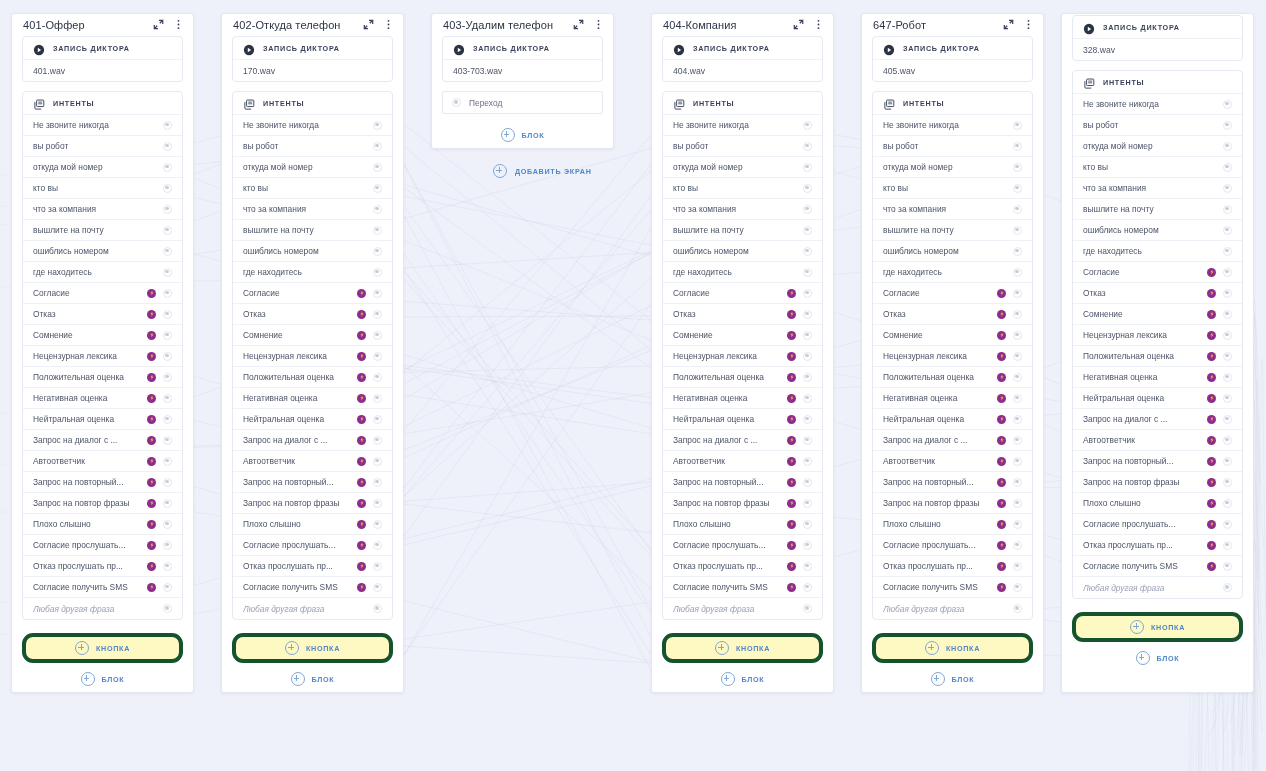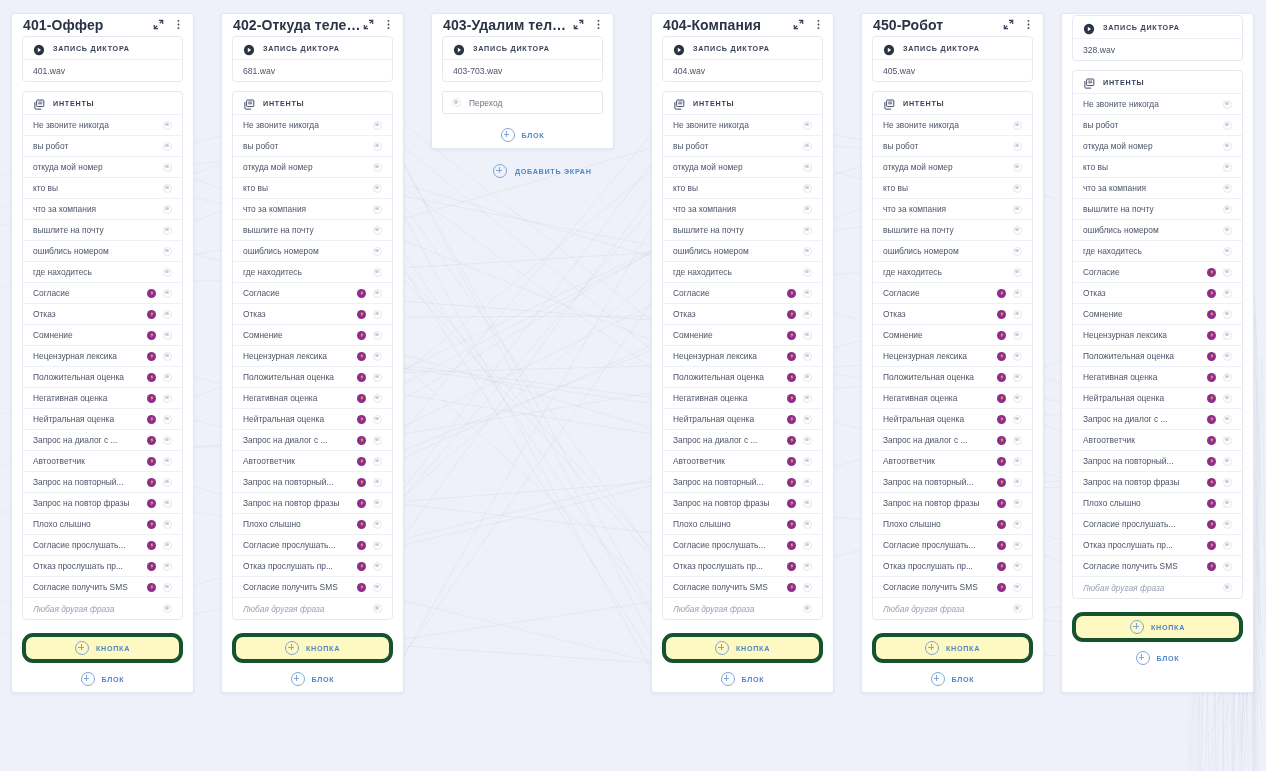--- a/index.html
+++ b/index.html
@@ -35,23 +35,23 @@
     box-sizing: border-box;
   }
   .card-head {
     height: 21px;
     display: flex;
     align-items: center;
     padding: 0 9px 0 11px;
     box-sizing: border-box;
   }
   .card-title {
-    font-size: 14px;
+    font-size: 11px;
     color: #2b3445;
-    font-weight: bold;
+    font-weight: normal;
     letter-spacing: .1px;
     white-space: nowrap;
     overflow: hidden;
     text-overflow: ellipsis;
     flex: 1 1 auto;
   }
   .head-icons { display: flex; align-items: center; gap: 9px; flex: 0 0 auto; }
   .ico { width: 11px; height: 11px; display: block; }
   .ico svg { display: block; }
 
@@ -675,21 +675,21 @@
         </div>
         <div class="panel">
           <div class="sec-head">
             <span class="sec-icon"><svg width="12" height="12" viewBox="0 0 14 14">
                 <circle cx="7" cy="7" r="6" fill="#2b3445"></circle>
                 <path d="M5.6 4.4 9.4 7 5.6 9.6z" fill="#ffffff"></path>
               </svg></span>
             <span class="label">ЗАПИСЬ ДИКТОРА</span>
           </div>
           <div class="row">
-            <span class="audio">681.wav</span>
+            <span class="audio">170.wav</span>
           </div>
         </div>
         <div class="panel tight">
           <div class="sec-head">
             <span class="sec-icon"><svg width="12" height="12" viewBox="0 0 14 14">
                 <rect x="4.2" y="1.2" width="8.4" height="7.6" rx="1" fill="none" stroke="#39425a" stroke-width="1.1"></rect>
                 <path d="M2.2 3.6v7.2a1 1 0 0 0 1 1h6.4" fill="none" stroke="#39425a" stroke-width="1.1"></path>
                 <path d="M6.1 3.6h4.6M6.1 5.6h4.6" stroke="#39425a" stroke-width="1"></path>
               </svg></span>
             <span class="label">ИНТЕНТЫ</span>
@@ -1231,21 +1231,21 @@
           <span class="plus"></span>
           <span>КНОПКА</span>
         </div>
         <div class="addbtn plain">
           <span class="plus"></span>
           <span>БЛОК</span>
         </div>
       </div>
       <div class="card" style="left: 861px; top: 13px; width: 183px; height: 680px;">
         <div class="card-head">
-          <span class="card-title">450-Робот</span>
+          <span class="card-title">647-Робот</span>
           <span class="head-icons">
             <span class="ico">
               <svg width="11" height="11" viewBox="0 0 12 12">
                 <path d="M7.2 1.4h3.4v3.4" fill="none" stroke="#39425a" stroke-width="1.3" stroke-linecap="square"></path>
                 <path d="M4.8 10.6H1.4V7.2" fill="none" stroke="#39425a" stroke-width="1.3" stroke-linecap="square"></path>
                 <path d="M10.6 1.4 7.4 4.6M1.4 10.6l3.2-3.2" fill="none" stroke="#39425a" stroke-width="1.3"></path>
               </svg>
             </span>
             <span class="ico">
               <svg width="11" height="11" viewBox="0 0 12 12">

